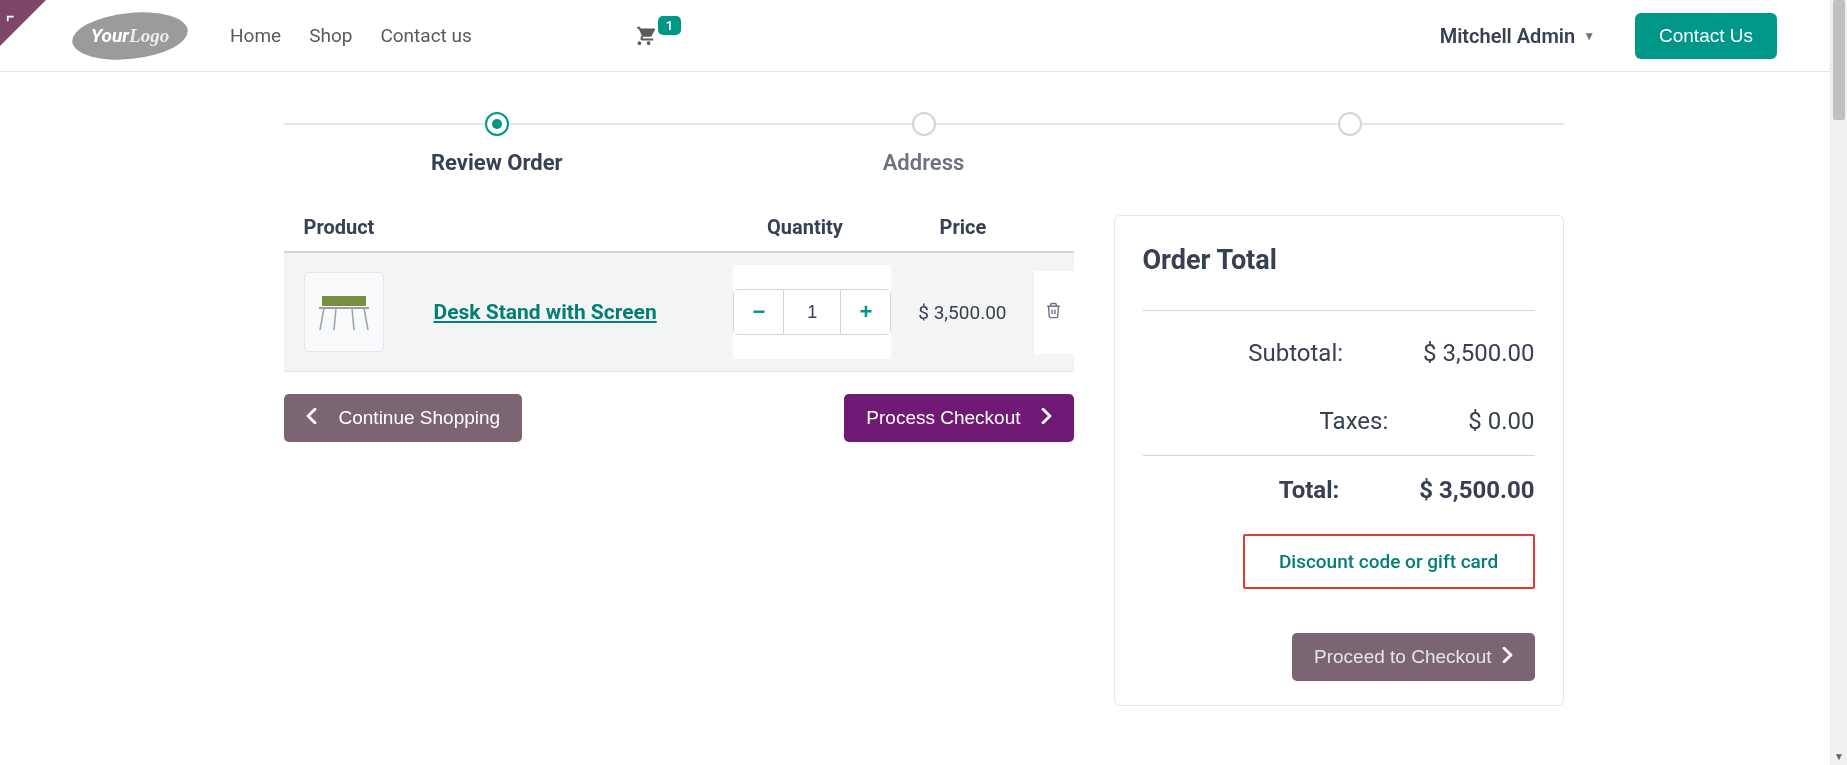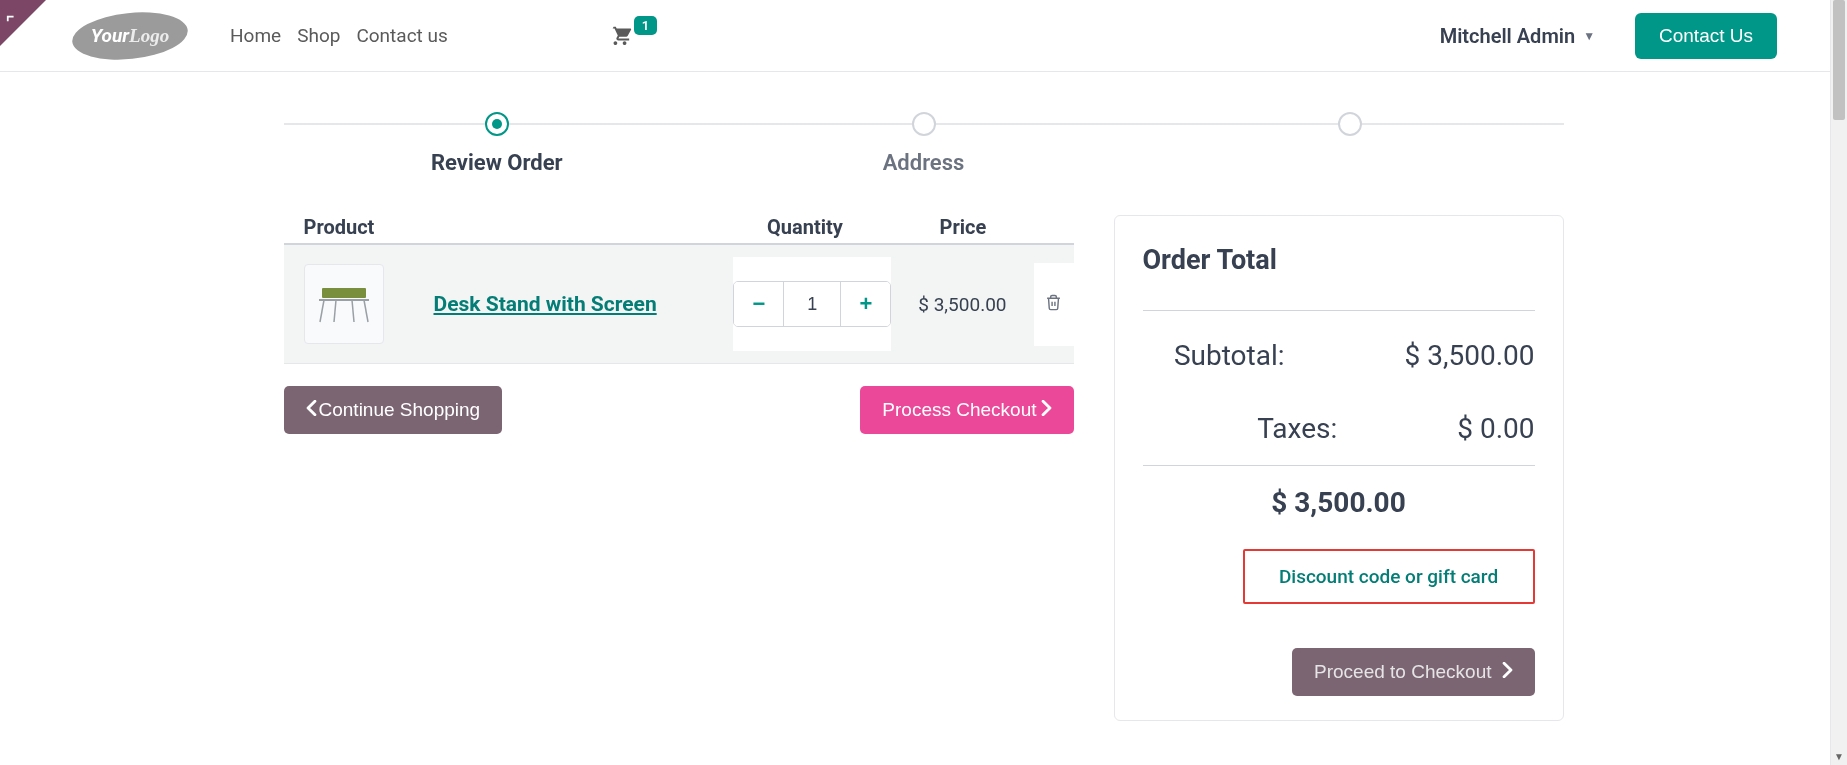--- a/index.html
+++ b/index.html
@@ -30,21 +30,21 @@
 .logo-blob {
   width: 120px; height: 50px;
   display: flex; align-items: center; justify-content: center;
   position: relative;
 }
 .logo-blob svg { width: 120px; height: 50px; }
 .logo-text { position: absolute; color: #fff; font-weight: bold; font-size: 19px; font-style: italic; white-space: nowrap; }
 .logo-text .you { color: #fff; }
 .logo-text .r { color: #ececec; font-family: Liberation Serif, serif; }
 
-.nav { display: flex; gap: 16px; margin-left: 40px; }
+.nav { display: flex; gap: 28px; margin-left: 40px; }
 .nav a { color: #5a5a5a; text-decoration: none; font-size: 19px; }
 
 .cart-wrap {
   display: flex; align-items: center; margin-left: 160px; position: relative;
 }
 .cart-icon { color: #5a5a5a; }
 .cart-badge {
   background: #009688; color: #fff; font-size: 13px; font-weight: 600;
   padding: 2px 8px; border-radius: 5px; margin-left: 2px; position: relative; top: -10px;
 }
@@ -72,21 +72,21 @@
 .step.active .step-dot::after { content:""; width:10px; height:10px; border-radius:50%; background:#009688; }
 .step-label { font-size: 22px; color: #6b7280; font-weight: 600; }
 .step.active .step-label { color: #374151; font-weight: 700; }
 
 
 .main { display: flex; gap: 40px; margin-top: 40px; align-items: flex-start; }
 .left { flex: 1; }
 .right { width: 450px; }
 
 
-.cart-head { display: flex; border-bottom: 2px solid #d1d5db; padding-bottom: 4px; }
+.cart-head { display: flex; border-bottom: 2px solid #d1d5db; padding-bottom: 12px; }
 .cart-head .c1 { width: 55%; font-weight: 700; font-size: 20px; padding-left: 20px; }
 .cart-head .c2 { width: 22%; text-align: center; font-weight: 700; font-size: 20px; }
 .cart-head .c3 { width: 18%; text-align: center; font-weight: 700; font-size: 20px; }
 
 .cart-row { display: flex; align-items: center; background: #f3f4f4; border-bottom: 1px solid #e5e7eb; padding: 12px 0; }
 .cart-row .c0 { width: 150px; padding-left: 20px; padding-right: 20px; }
 .product-thumb { width: 80px; height: 80px; background: #f9fafb; border: 1px solid #e5e7eb; border-radius: 4px; display:flex; align-items:center; justify-content:center; }
 .product-thumb svg { width: 60px; height: 45px; }
 .cart-row .c1n { flex:1; }
 .product-name { color: #047d76; font-size: 21px; font-weight: 700; }
@@ -96,31 +96,31 @@
 .qty-btn:last-child { border-right:none; border-left:1px solid #d1d5db; }
 .qty-input { width: 56px; height: 44px; border: none; text-align:center; font-size: 18px; color:#374151; }
 .cart-row .c3 { width: 18%; text-align:center; font-size: 19px; color:#374151; }
 .cart-row .c4 { width: 40px; text-align:center; background:#fff; padding: 30px 0; }
 .trash { color: #6b7280; cursor:pointer; }
 
 
 .actions { display:flex; justify-content:space-between; margin-top: 22px; }
 .btn-secondary {
   background: #7c6572; color:#fff; border:none; padding: 13px 22px; font-size: 19px;
-  border-radius: 5px; cursor:pointer; display:flex; align-items:center; gap:2px; font-weight:500;
+  border-radius: 5px; cursor:pointer; display:flex; align-items:center; gap:22px; font-weight:500;
 }
 .btn-primary-t {
-  background: #ec4899; color:#fff; border:none; padding: 13px 22px; font-size: 19px;
-  border-radius: 5px; cursor:pointer; display:flex; align-items:center; gap:4px; font-weight:500;
+  background: #701a75; color:#fff; border:none; padding: 13px 22px; font-size: 19px;
+  border-radius: 5px; cursor:pointer; display:flex; align-items:center; gap:20px; font-weight:500;
 }
 
 
 .panel { border:1px solid #e5e7eb; border-radius:6px; padding: 28px 28px 24px; }
 .panel h2 { font-size: 27px; color:#374151; font-weight:700; border-bottom:1px solid #d1d5db; padding-bottom: 34px; margin-bottom: 8px; }
-.tot-row { display:flex; justify-content:center; padding: 20px 0; font-size: 28px; gap: 40px; }
+.tot-row { display:flex; justify-content:space-between; padding: 20px 0; font-size: 24px; }
 .tot-row .lbl { text-align:right; flex:1; padding-right: 80px; }
 .tot-row.total { border-top:1px solid #d1d5db; font-weight:700; }
 .tot-row.total .val { font-weight:700; }
 
 .discount-box {
   border: 2px solid #e53935; border-radius: 2px; margin-top: 10px; padding: 14px; text-align:center;
   color: #047d76; font-size: 19px; font-weight: 500; cursor:pointer; margin-left: 100px;
 }
 
 .proceed-wrap { text-align:right; margin-top: 44px; }
@@ -254,20 +254,21 @@
         <h2>Order Total</h2>
         <div class="tot-row">
           <span class="lbl">Subtotal:</span>
           <span class="val">$ 3,500.00</span>
         </div>
         <div class="tot-row">
           <span class="lbl">Taxes:</span>
           <span class="val">$ 0.00</span>
         </div>
         <div class="tot-row total">
+          <span class="lbl">Total:</span>
           <span class="val">$ 3,500.00</span>
         </div>
         <div class="discount-box">Discount code or gift card</div>
         <div class="proceed-wrap">
           <button class="btn-proceed">
             <span>Proceed to Checkout</span>
             <span><svg width="11" height="16" viewBox="0 0 8 14">
                   <path d="M1 1 L7 7 L1 13" stroke="#fff" stroke-width="2.5" fill="none" stroke-linecap="round" stroke-linejoin="round"></path>
                 </svg></span>
           </button>

